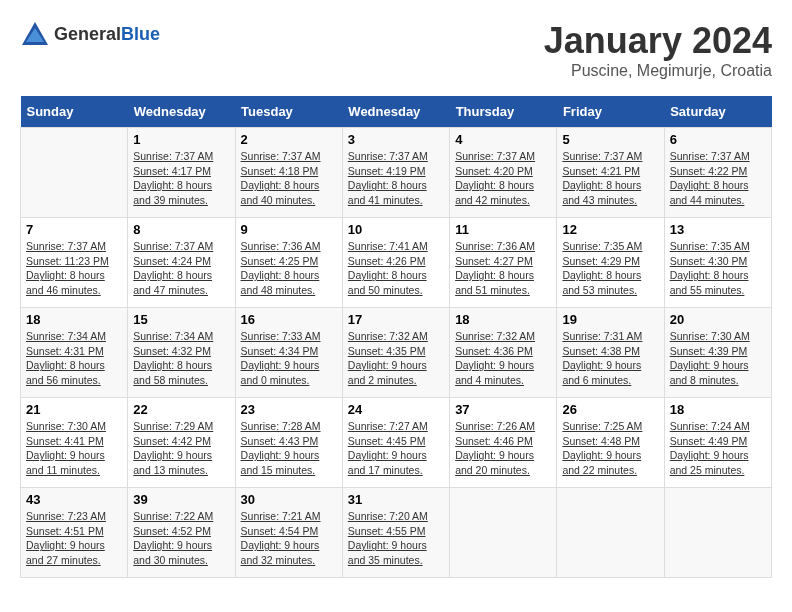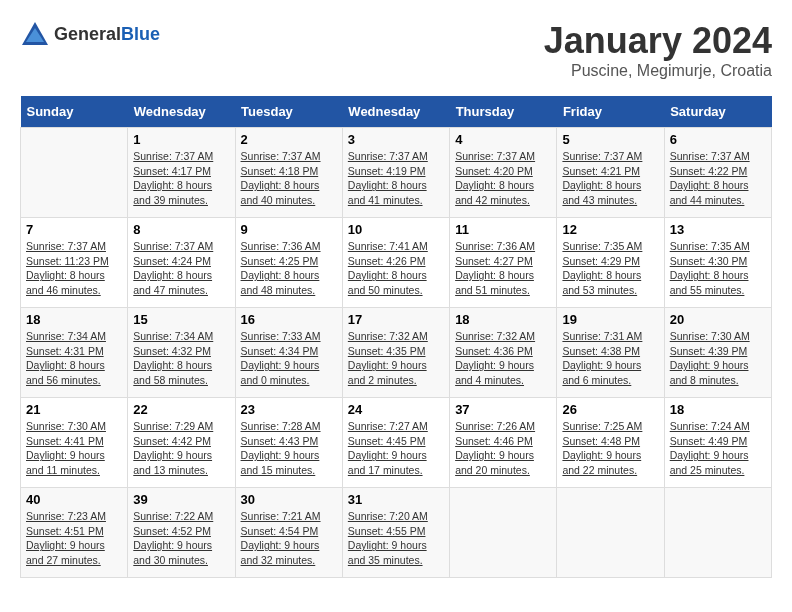--- a/index.html
+++ b/index.html
@@ -318,21 +318,21 @@
         <td>
           <span class="day-number">18</span>
           <div class="cell-content">Sunrise: 7:24 AM
 Sunset: 4:49 PM
 Daylight: 9 hours
 and 25 minutes.</div>
         </td>
       </tr>
       <tr>
         <td>
-          <span class="day-number">40</span>
+          <span class="day-number">43</span>
           <div class="cell-content">Sunrise: 7:23 AM
 Sunset: 4:51 PM
 Daylight: 9 hours
 and 27 minutes.</div>
         </td>
         <td>
           <span class="day-number">39</span>
           <div class="cell-content">Sunrise: 7:22 AM
 Sunset: 4:52 PM
 Daylight: 9 hours

